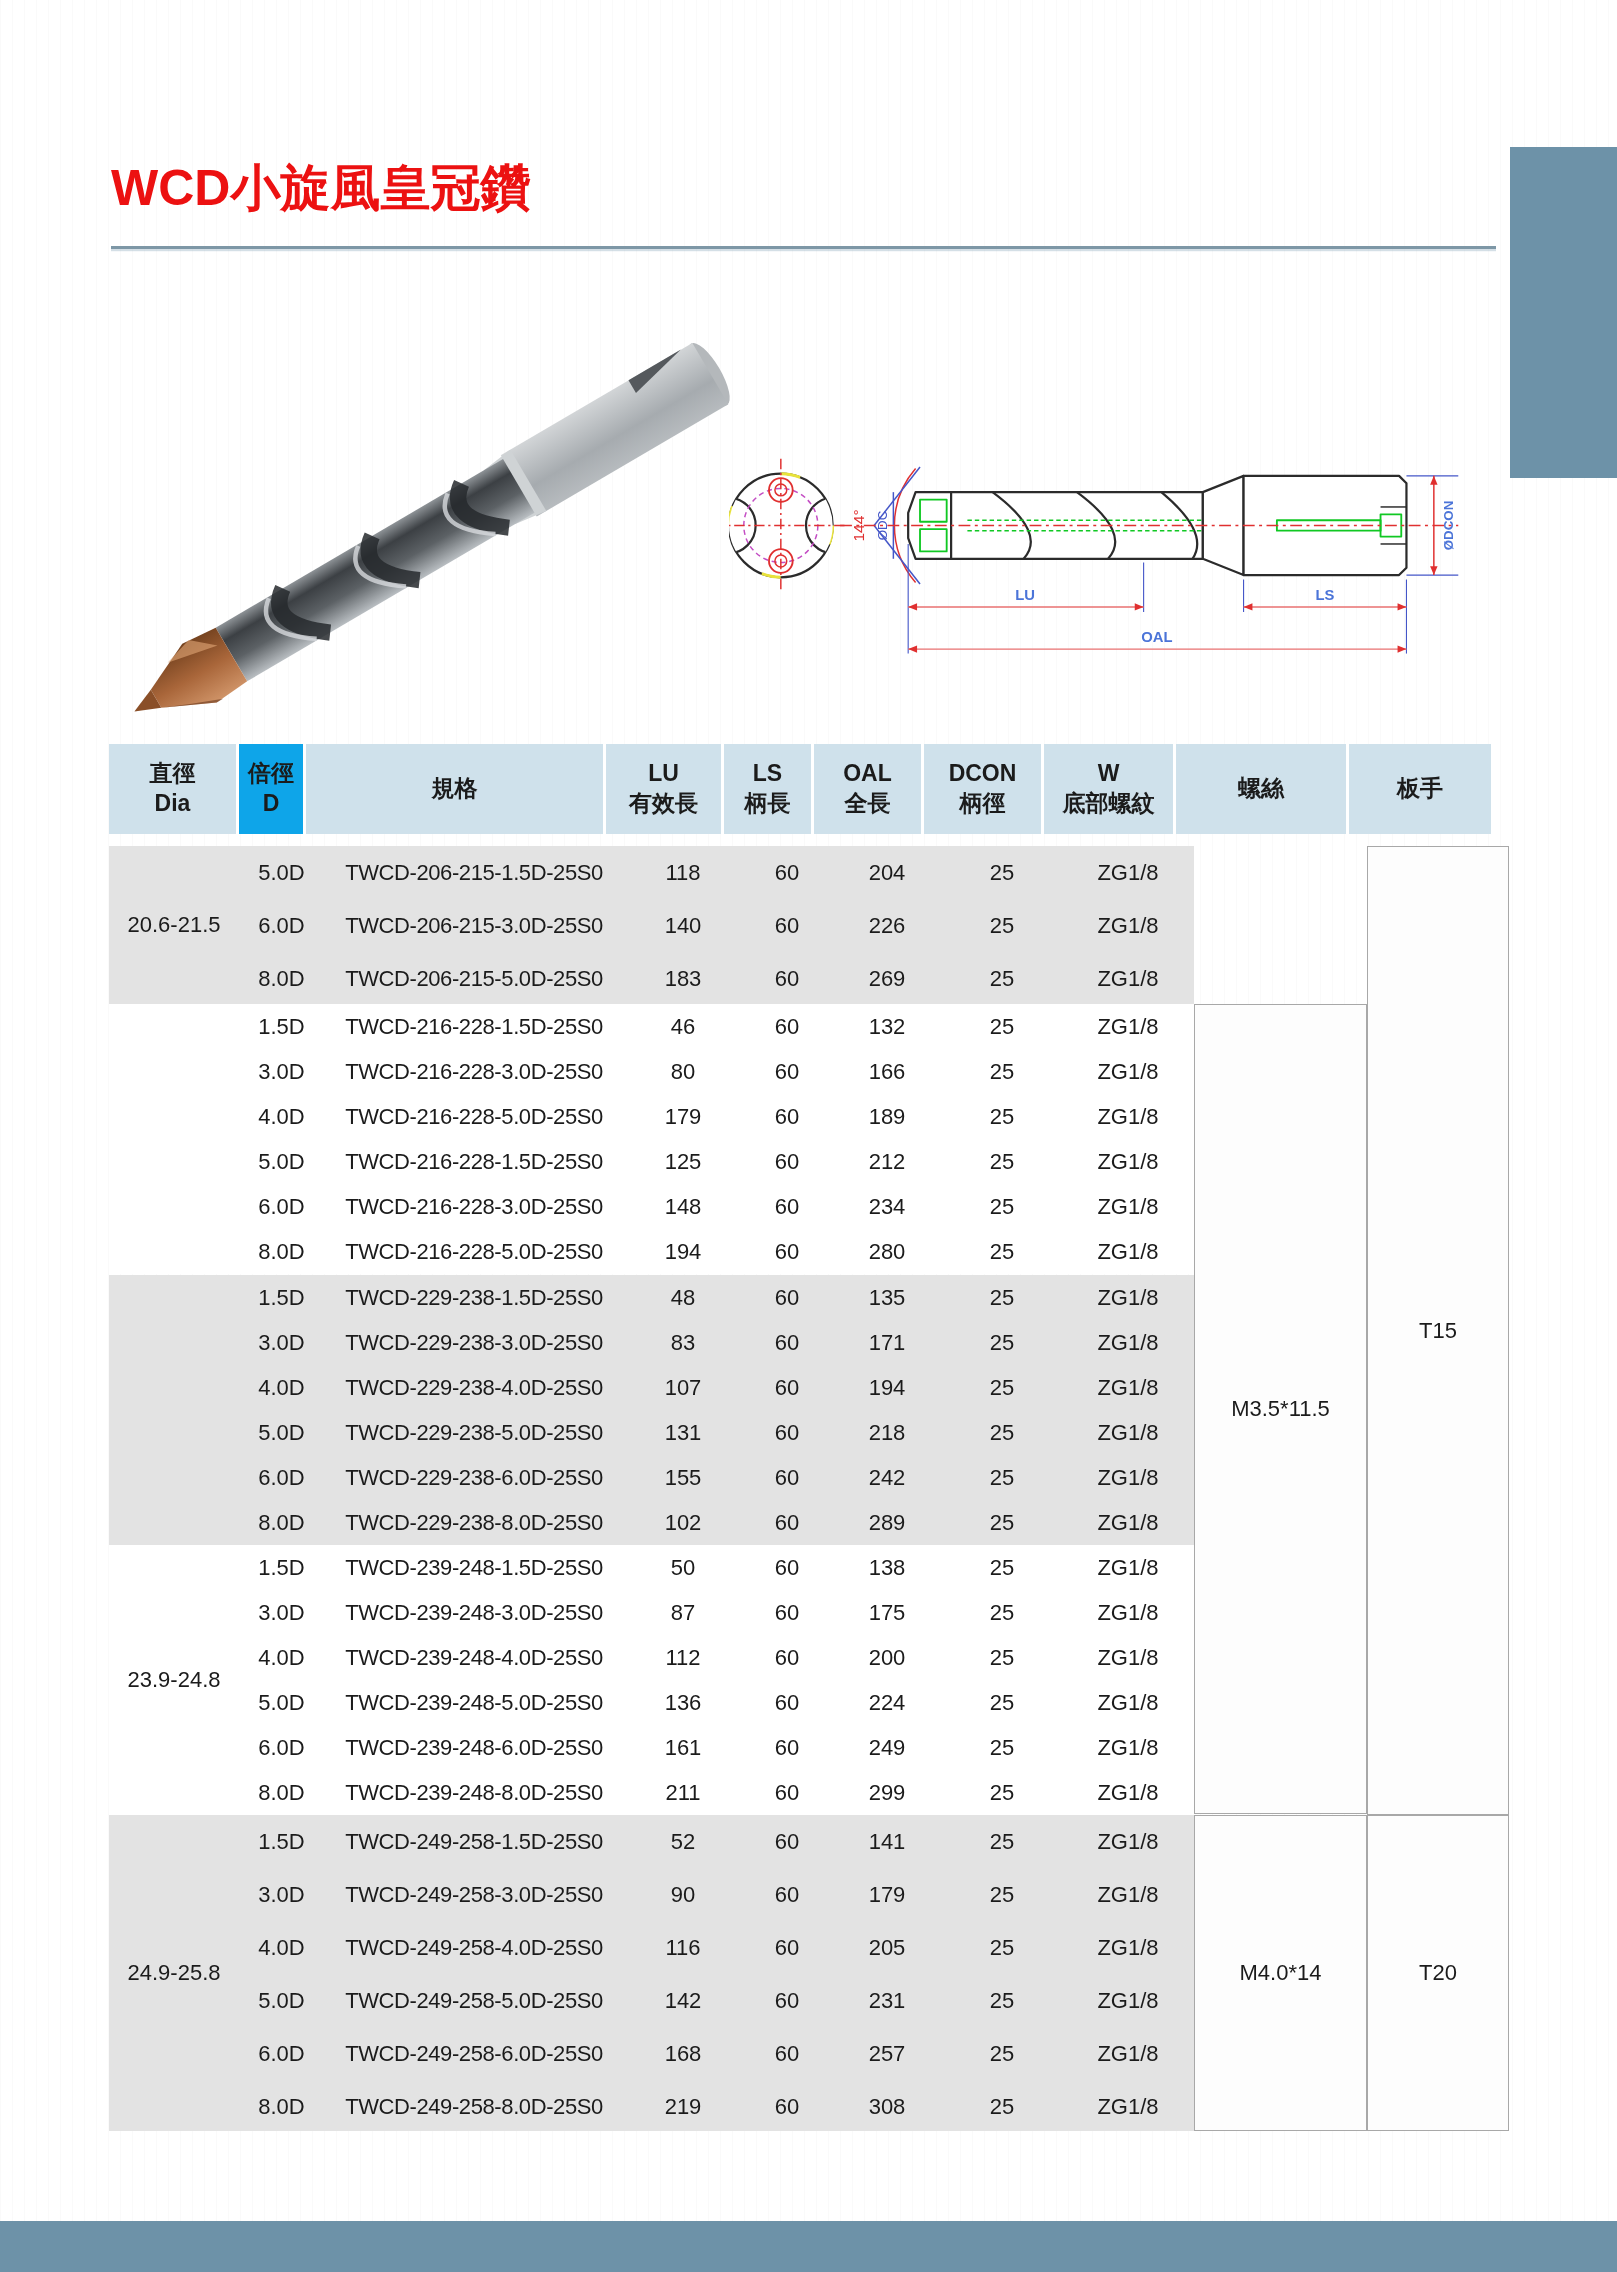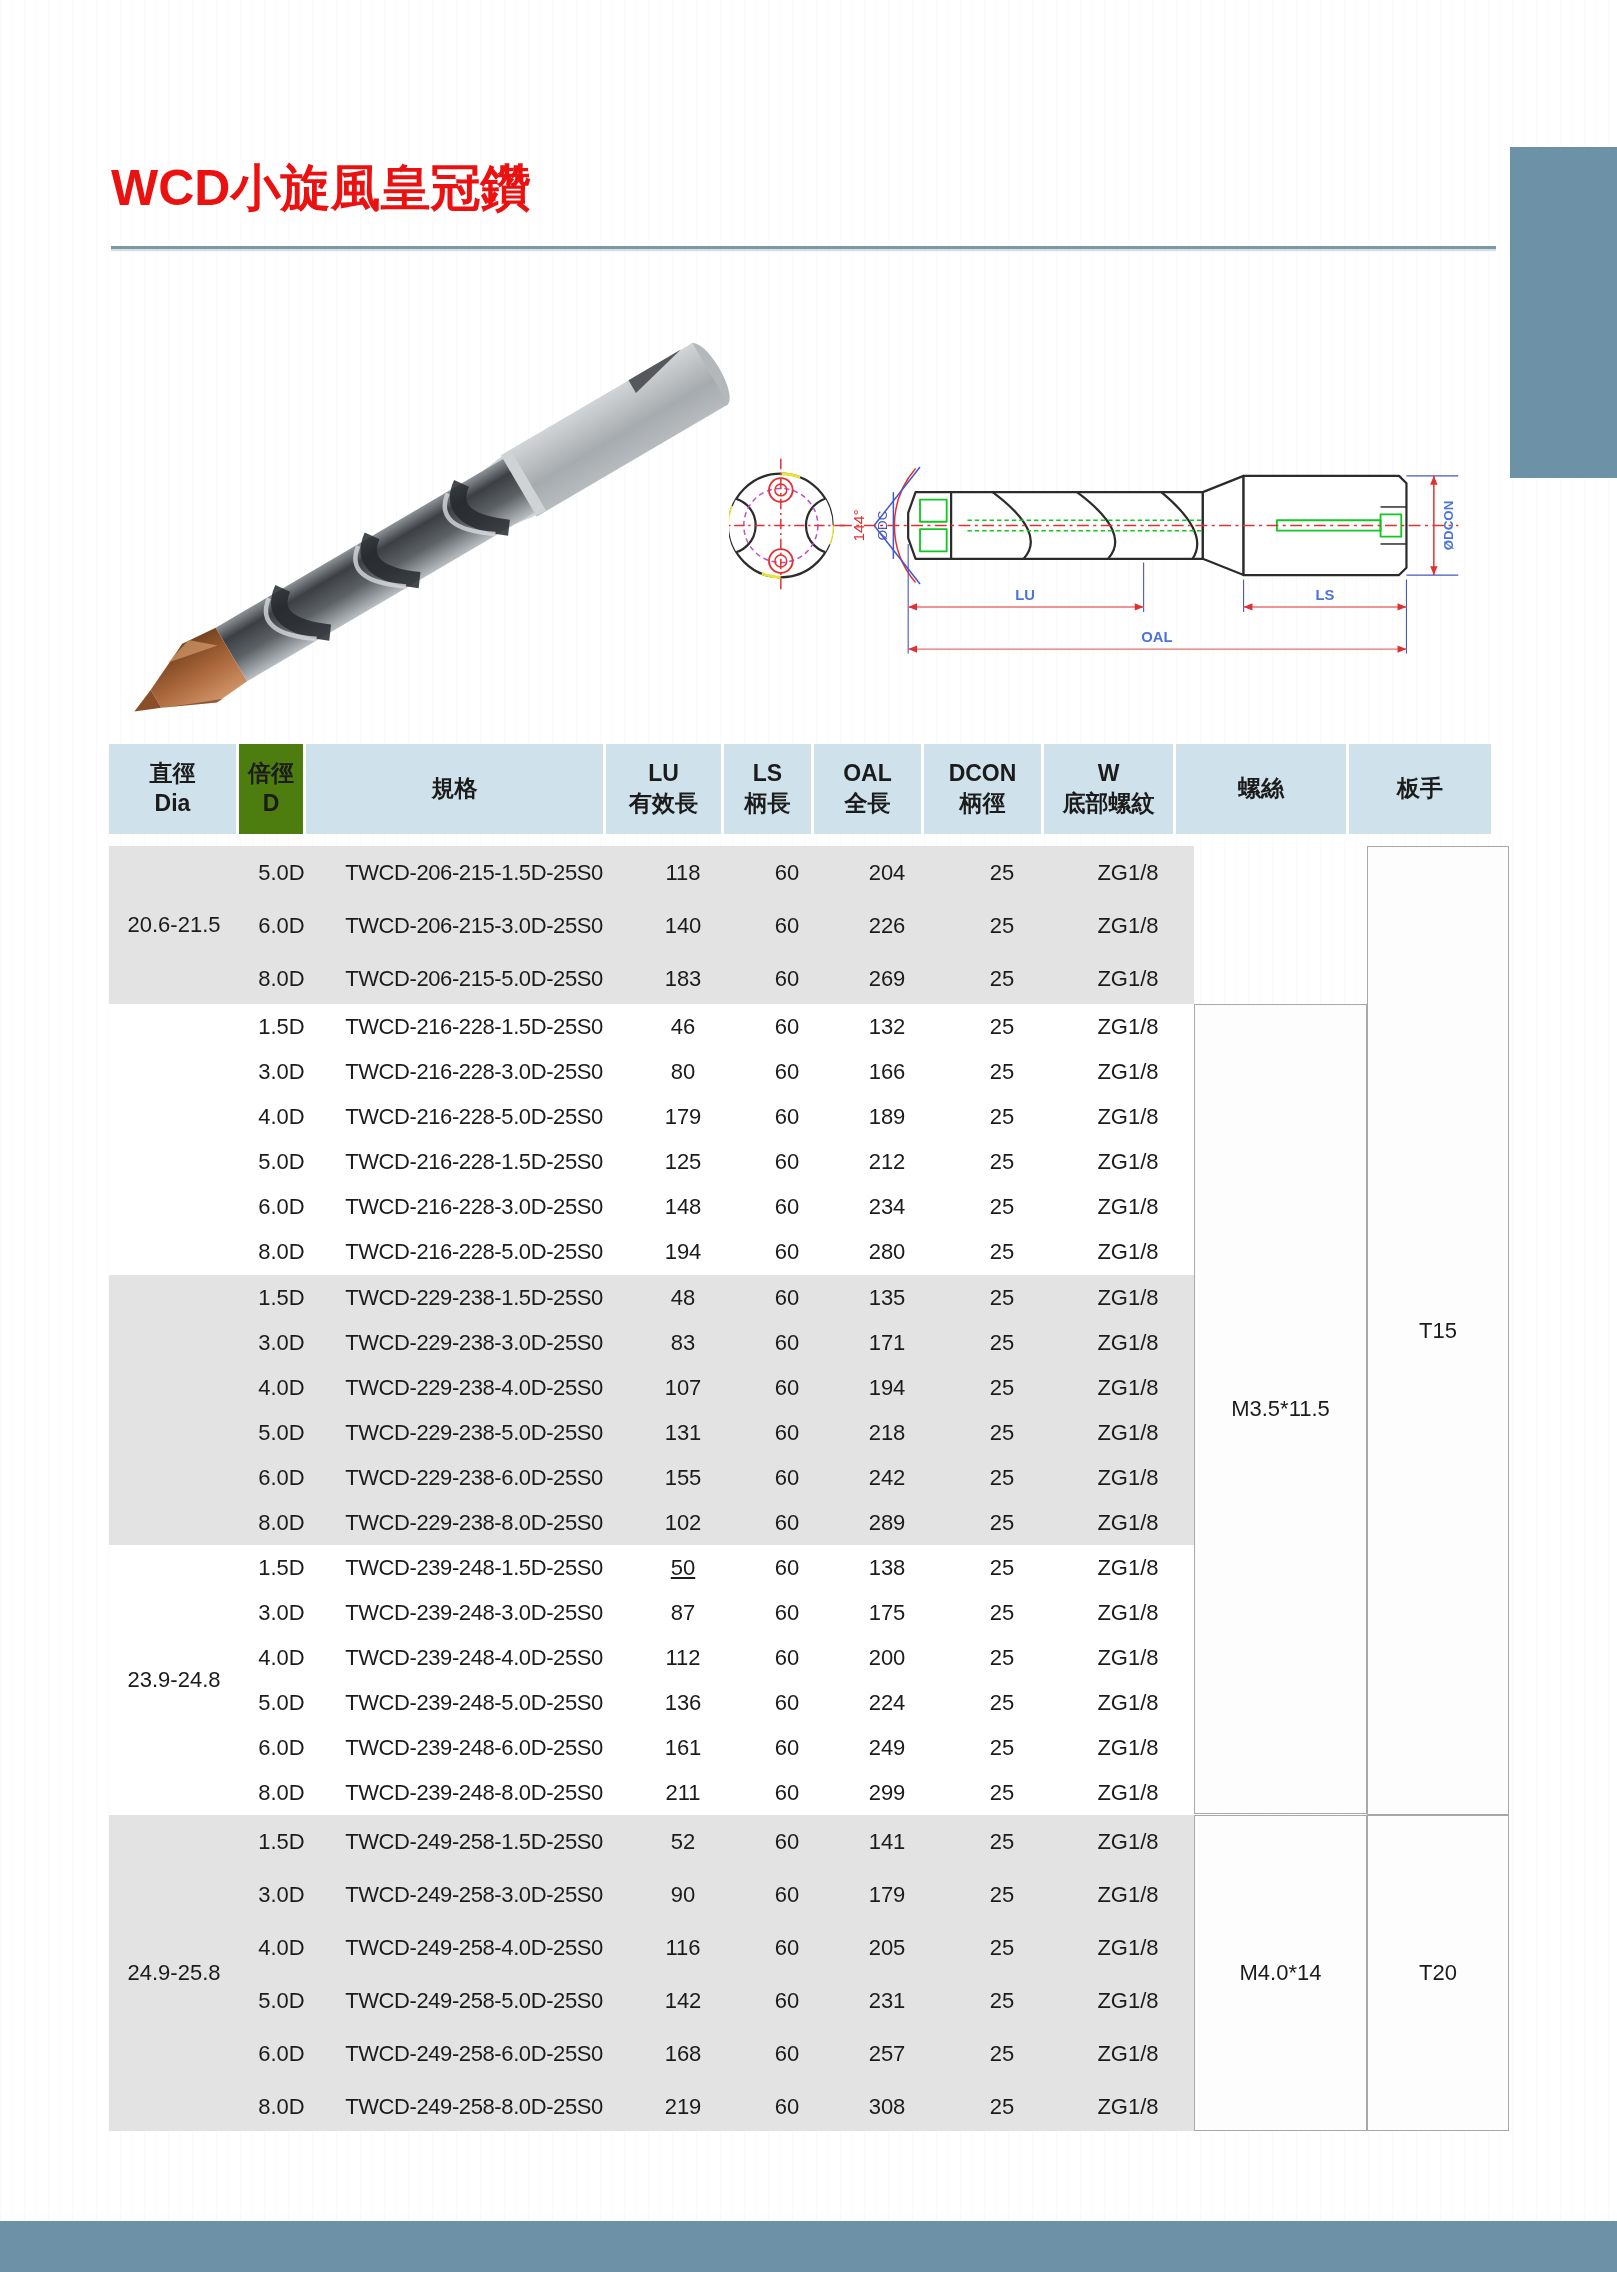--- a/index.html
+++ b/index.html
@@ -326,21 +326,21 @@
             <div class="body-cell" style="width: 110px;">289</div>
             <div class="body-cell" style="width: 120px;">25</div>
             <div class="body-cell" style="width: 132px;">ZG1/8</div>
           </div>
         </div>
         <div class="group-stripe" style="top: 801px; height: 270px; background: rgb(255, 255, 255);">
           <div class="dia-label">23.9-24.8</div>
           <div class="body-row" style="height: 45px;">
             <div class="body-cell" style="width: 85px;">1.5D</div>
             <div class="body-cell spec-cell-text" style="width: 300px;">TWCD-239-248-1.5D-25S0</div>
-            <div class="body-cell" style="width: 118px; text-decoration: underline;">50</div>
+            <div class="body-cell" style="width: 118px;">50</div>
             <div class="body-cell" style="width: 90px;">60</div>
             <div class="body-cell" style="width: 110px;">138</div>
             <div class="body-cell" style="width: 120px;">25</div>
             <div class="body-cell" style="width: 132px;">ZG1/8</div>
           </div>
           <div class="body-row" style="height: 45px;">
             <div class="body-cell" style="width: 85px;">3.0D</div>
             <div class="body-cell spec-cell-text" style="width: 300px;">TWCD-239-248-3.0D-25S0</div>
             <div class="body-cell" style="width: 118px;">87</div>
             <div class="body-cell" style="width: 90px;">60</div>
@@ -445,21 +445,21 @@
         <div class="merge-cell" style="left: 1085px; width: 173px; top: 260px; height: 810px;">M3.5*11.5</div>
         <div class="merge-cell" style="left: 1085px; width: 173px; top: 1071px; height: 316px;">M4.0*14</div>
         <div class="merge-cell" style="left: 1258px; width: 142px; top: 102px; height: 969px;">T15</div>
         <div class="merge-cell" style="left: 1258px; width: 142px; top: 1071px; height: 316px;">T20</div>
       </div>
     <div class="table-header" id="table-header">
         <div class="hcell" style="width: 130px; background: rgb(207, 225, 235);">
           <span>直徑</span>
           <span>Dia</span>
         </div>
-        <div class="hcell" style="width: 67px; background: #4d7c0f;">
+        <div class="hcell" style="width: 67px; background: #0ea5e9;">
           <span>倍徑</span>
           <span>D</span>
         </div>
         <div class="hcell" style="width: 300px; background: rgb(207, 225, 235);">
           <span>規格</span>
         </div>
         <div class="hcell" style="width: 118px; background: rgb(207, 225, 235);">
           <span>LU</span>
           <span>有效長</span>
         </div>

